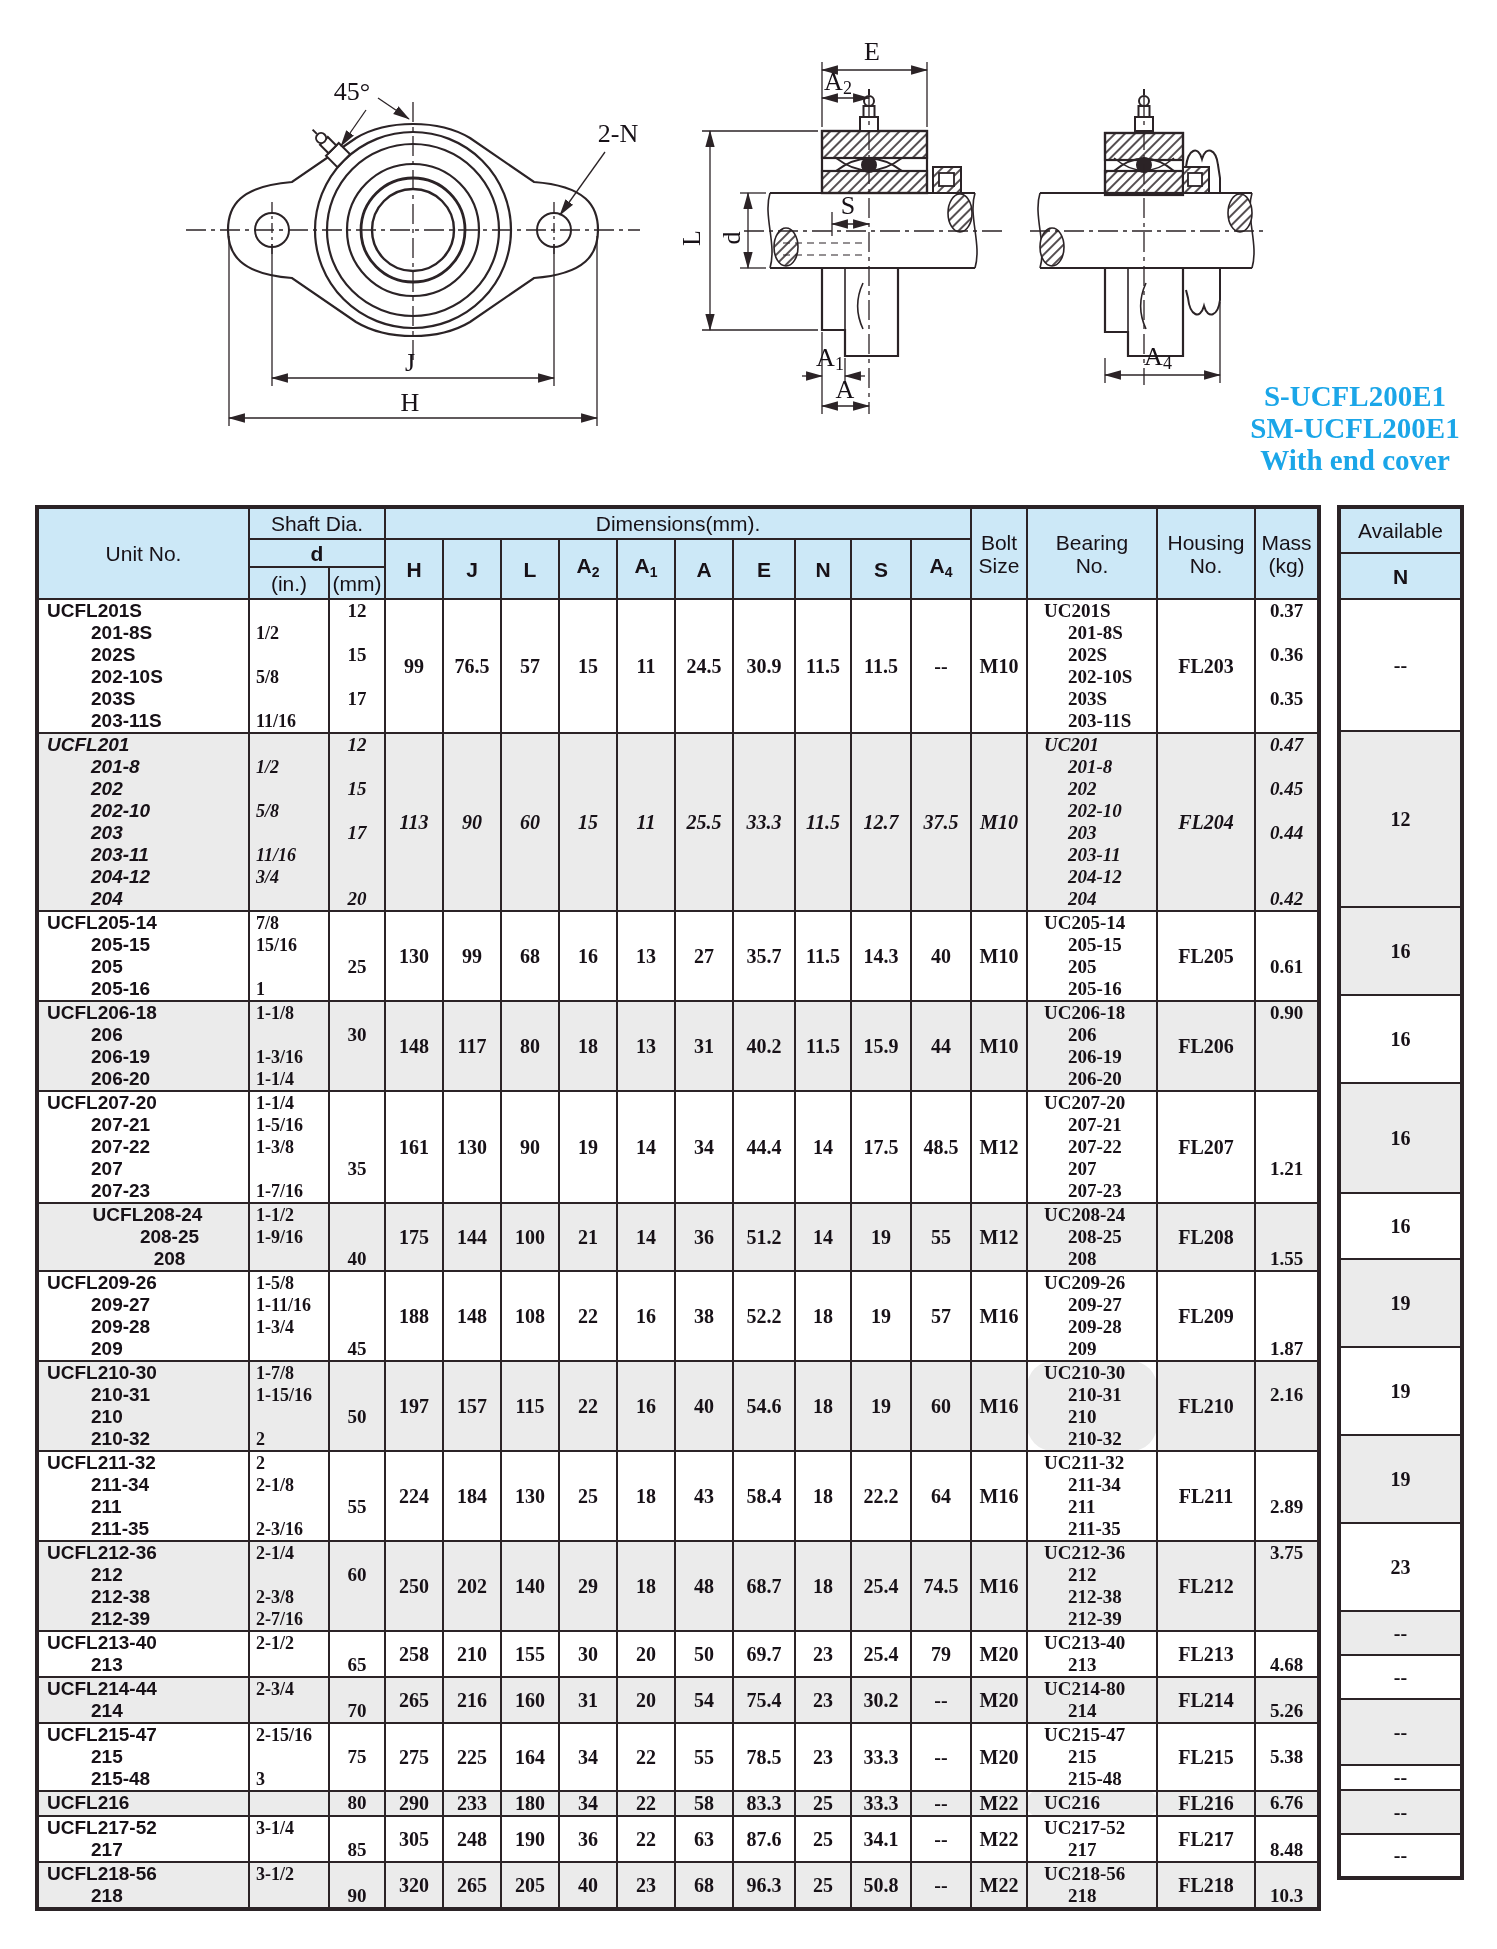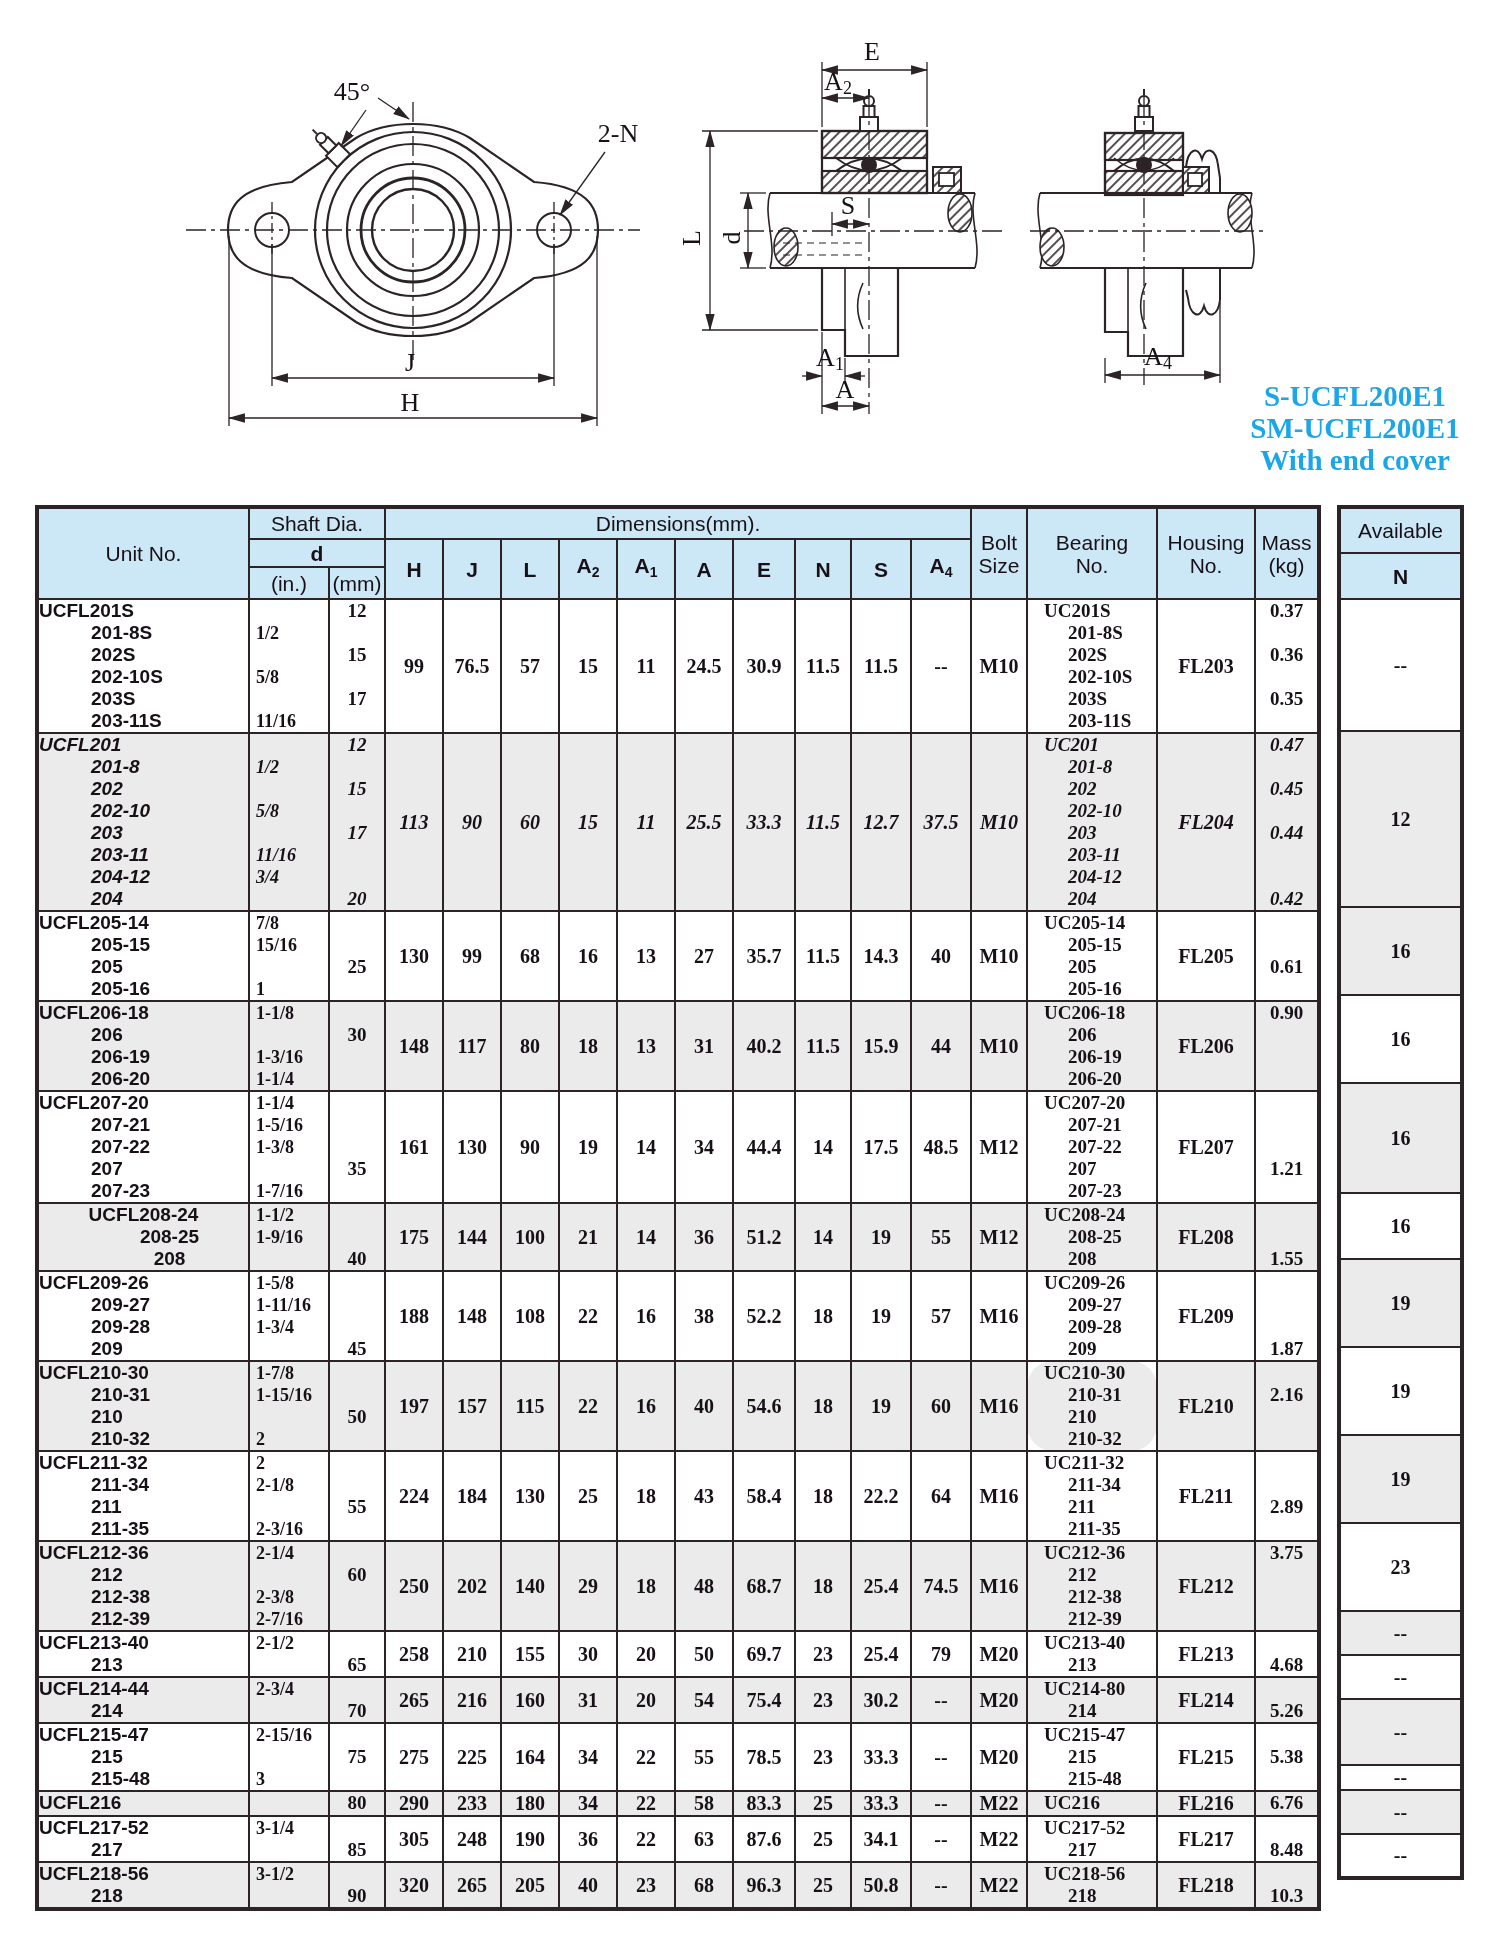--- a/index.html
+++ b/index.html
@@ -16,21 +16,21 @@
   #coverCap{left:1200px;top:380px;width:310px;font-size:29px;line-height:32px;}
   
   table{border-collapse:collapse;table-layout:fixed;}
   #mainTable{position:absolute;left:35px;top:505px;border:4px solid var(--line);}
   #availTable{position:absolute;left:1337px;top:505px;border:4px solid var(--line);}
   th,td{border:2px solid var(--line);padding:0;vertical-align:middle;overflow:hidden;}
   th{background:var(--hdr);font-weight:normal;font-size:21px;line-height:23px;}
   td.center{text-align:center;font-family:"Liberation Serif",serif;font-weight:bold;font-size:20px;}
   .lines{display:flex;flex-direction:column;justify-content:flex-start;}
   .ln{height:22px;line-height:22px;white-space:nowrap;}
-  .unitc .ln{font-family:"Liberation Sans",sans-serif;font-weight:bold;font-size:19px;padding-left:0;}
+  .unitc .ln{font-family:"Liberation Sans",sans-serif;font-weight:bold;font-size:19px;padding-left:8px;}
   .unitc .ln.ind{padding-left:52px;}
   .bearc .ln{font-family:"Liberation Serif",serif;font-weight:bold;font-size:19px;padding-left:16px;}
   .bearc .ln.ind{padding-left:40px;}
   .inchc .ln{font-family:"Liberation Serif",serif;font-weight:bold;font-size:18px;padding-left:6px;}
   .mmc .ln,.massc .ln{font-family:"Liberation Serif",serif;font-weight:bold;font-size:19px;text-align:center;}
   .sub{font-size:14px;vertical-align:-4px;}
   svg text{font-family:"Liberation Serif",serif;fill:var(--ink);}
   .dimlbl{font-size:26px;}
   .dimsub{font-size:18px;}
 </style>
@@ -975,21 +975,21 @@
           <td class="center">233</td>
           <td class="center">180</td>
           <td class="center">34</td>
           <td class="center">22</td>
           <td class="center">58</td>
           <td class="center">83.3</td>
           <td class="center">25</td>
           <td class="center">33.3</td>
           <td class="center">--</td>
           <td class="center">M22</td>
-          <td style="vertical-align: top;">
+          <td style="vertical-align: top; border-radius: 10px;">
             <div class="lines bearc">
               <div class="ln">UC216</div>
             </div>
           </td>
           <td class="center">FL216</td>
           <td style="vertical-align: top;">
             <div class="lines massc">
               <div class="ln">6.76</div>
             </div>
           </td>

